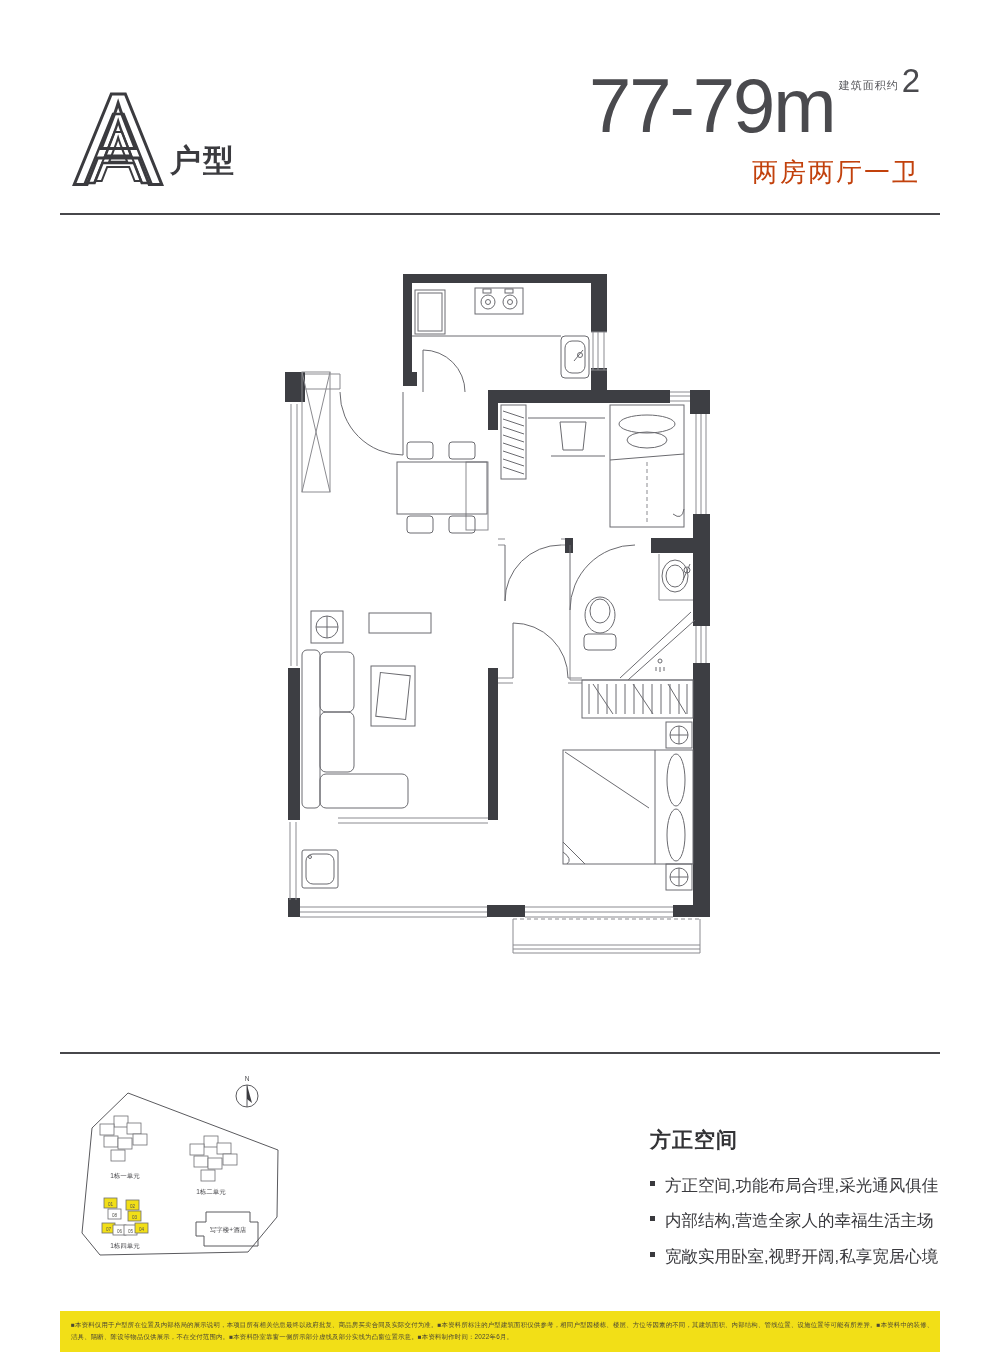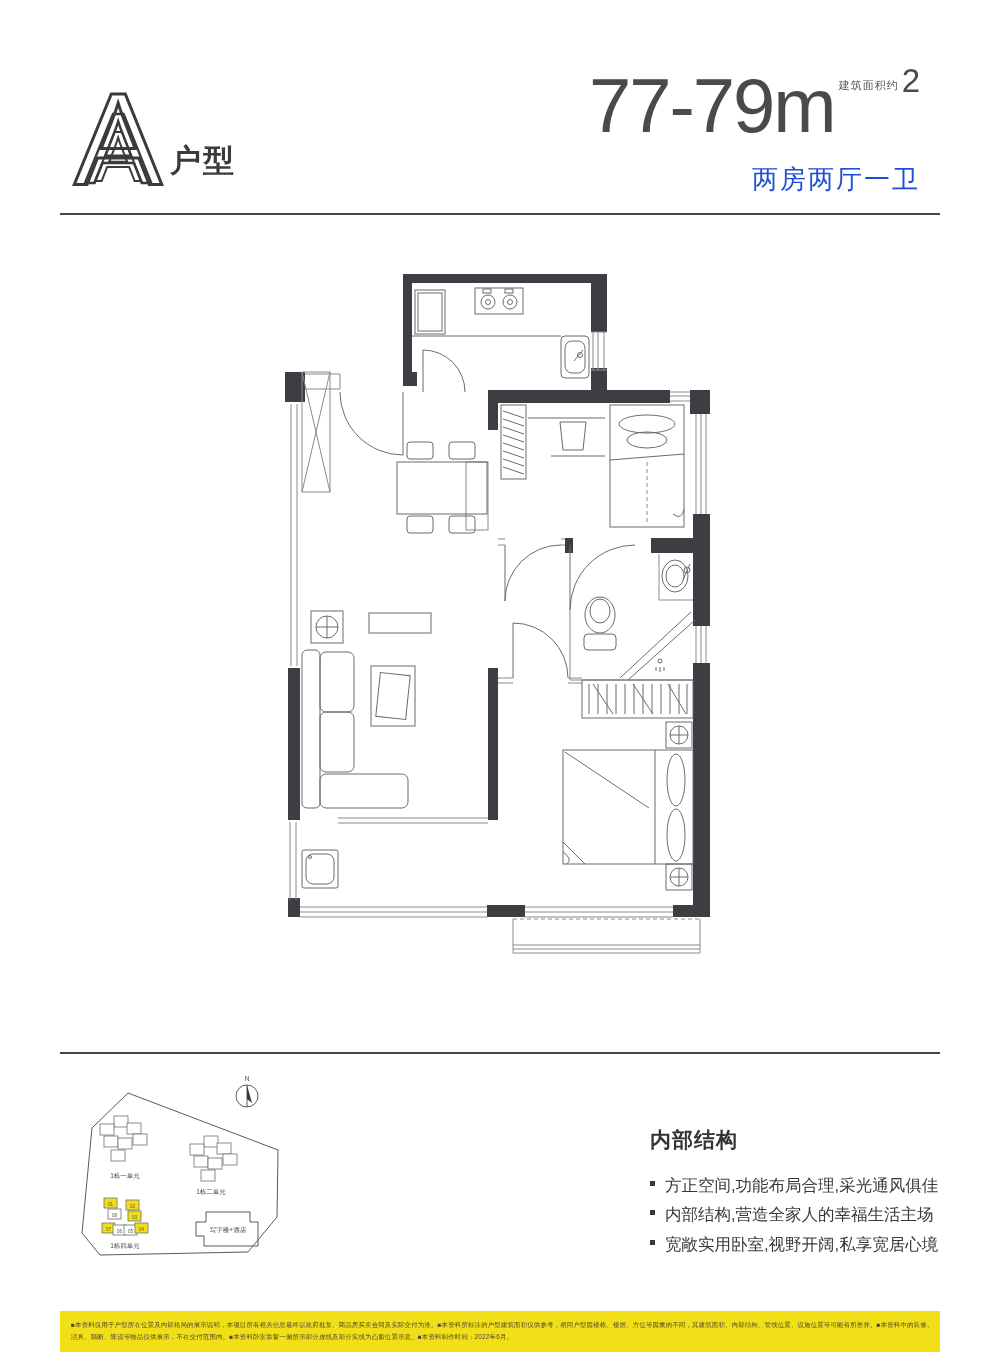--- a/index.html
+++ b/index.html
@@ -10,38 +10,38 @@
   .divider.d2{top:1052px;}
 
   
   .logo{position:absolute;left:68px;top:66px;}
   .plan-suffix{position:absolute;left:158px;top:140px;font-size:31px;font-weight:bold;color:#3b3b3f;letter-spacing:2px;margin-left:12px;}
   .hdr-right{position:absolute;right:80px;top:70px;text-align:right;}
   .area-row{display:flex;align-items:flex-start;justify-content:flex-end;line-height:1;}
   .area-big{font-size:76px;font-weight:400;color:#4a4a4e;letter-spacing:-2px;line-height:0.95;margin-left:8px;}
   .area-note{font-size:11px;color:#55555a;margin:10px 1px 0 4px;letter-spacing:1px;}
   .area-sup{font-size:33px;color:#4a4a4e;margin:-6px 0 0 2px;}
-  .layout-desc{font-size:26px;color:#1d4ed8;letter-spacing:2px;margin-top:20px;}
+  .layout-desc{font-size:26px;color:#c2410c;letter-spacing:2px;margin-top:13px;}
 
   
   svg{display:block;}
   .wall{fill:#3d3e43;stroke:none;}
   .win{stroke:#8b8b90;stroke-width:1;fill:none;}
   .fur{stroke:#6b6b70;stroke-width:1;fill:none;}
   .dash{stroke:#8b8b90;stroke-width:1;fill:none;stroke-dasharray:4 3;}
   .site-line{stroke:#5a5a5e;stroke-width:1;fill:none;}
   .unit{stroke:#6f6f73;stroke-width:0.8;fill:#ffffff;}
   .unit.hl{fill:#F2DF17;}
   .site-label{font-size:6.5px;fill:#4a4a4e;text-anchor:middle;}
   .unit-num{font-size:4.6px;fill:#56564f;text-anchor:middle;}
 
   
   .appreciation{position:absolute;left:650px;top:1126px;width:310px;}
   .appre-title{font-size:21px;font-weight:bold;color:#333336;letter-spacing:1px;}
-  .appre-list{margin-top:20px;display:flex;flex-direction:column;gap:7px;}
+  .appre-list{margin-top:20px;display:flex;flex-direction:column;gap:13px;}
   .appre-item{display:flex;align-items:flex-start;gap:10px;font-size:16.5px;color:#39393d;line-height:1.35;}
   .bullet-sq{flex:0 0 auto;width:5px;height:5px;background:#39393d;margin-top:7px;}
 
   
   .disclaimer{position:absolute;left:60px;top:1311px;width:880px;height:41px;background:#F2DF17;
               padding:8px 11px 0 11px;box-sizing:border-box;}
   .disc-line{font-size:6.4px;line-height:1.95;color:#4c4833;white-space:nowrap;overflow:hidden;letter-spacing:0.2px;}
 </style>
 </head>
 <body>
@@ -328,21 +328,21 @@
     </g>
     <text x="57" y="176" class="site-label">1栋四单元</text>
 
     <g>
       <path class="site-line" d="M138 140 H 182 V 150 H 190 V 174 H 136 V 164 H 128 V 150 H 138 Z"></path>
       <text x="160" y="160" class="site-label">写字楼+酒店</text>
     </g>
   </svg>
 
   <div class="appreciation">
-    <div class="appre-title">内部结构</div>
+    <div class="appre-title">方正空间</div>
     <div class="appre-list">
       <div class="appre-item">
         <span class="bullet-sq"></span>
         <span>方正空间,功能布局合理,采光通风俱佳</span>
       </div>
       <div class="appre-item">
         <span class="bullet-sq"></span>
         <span>内部结构,营造全家人的幸福生活主场</span>
       </div>
       <div class="appre-item">

